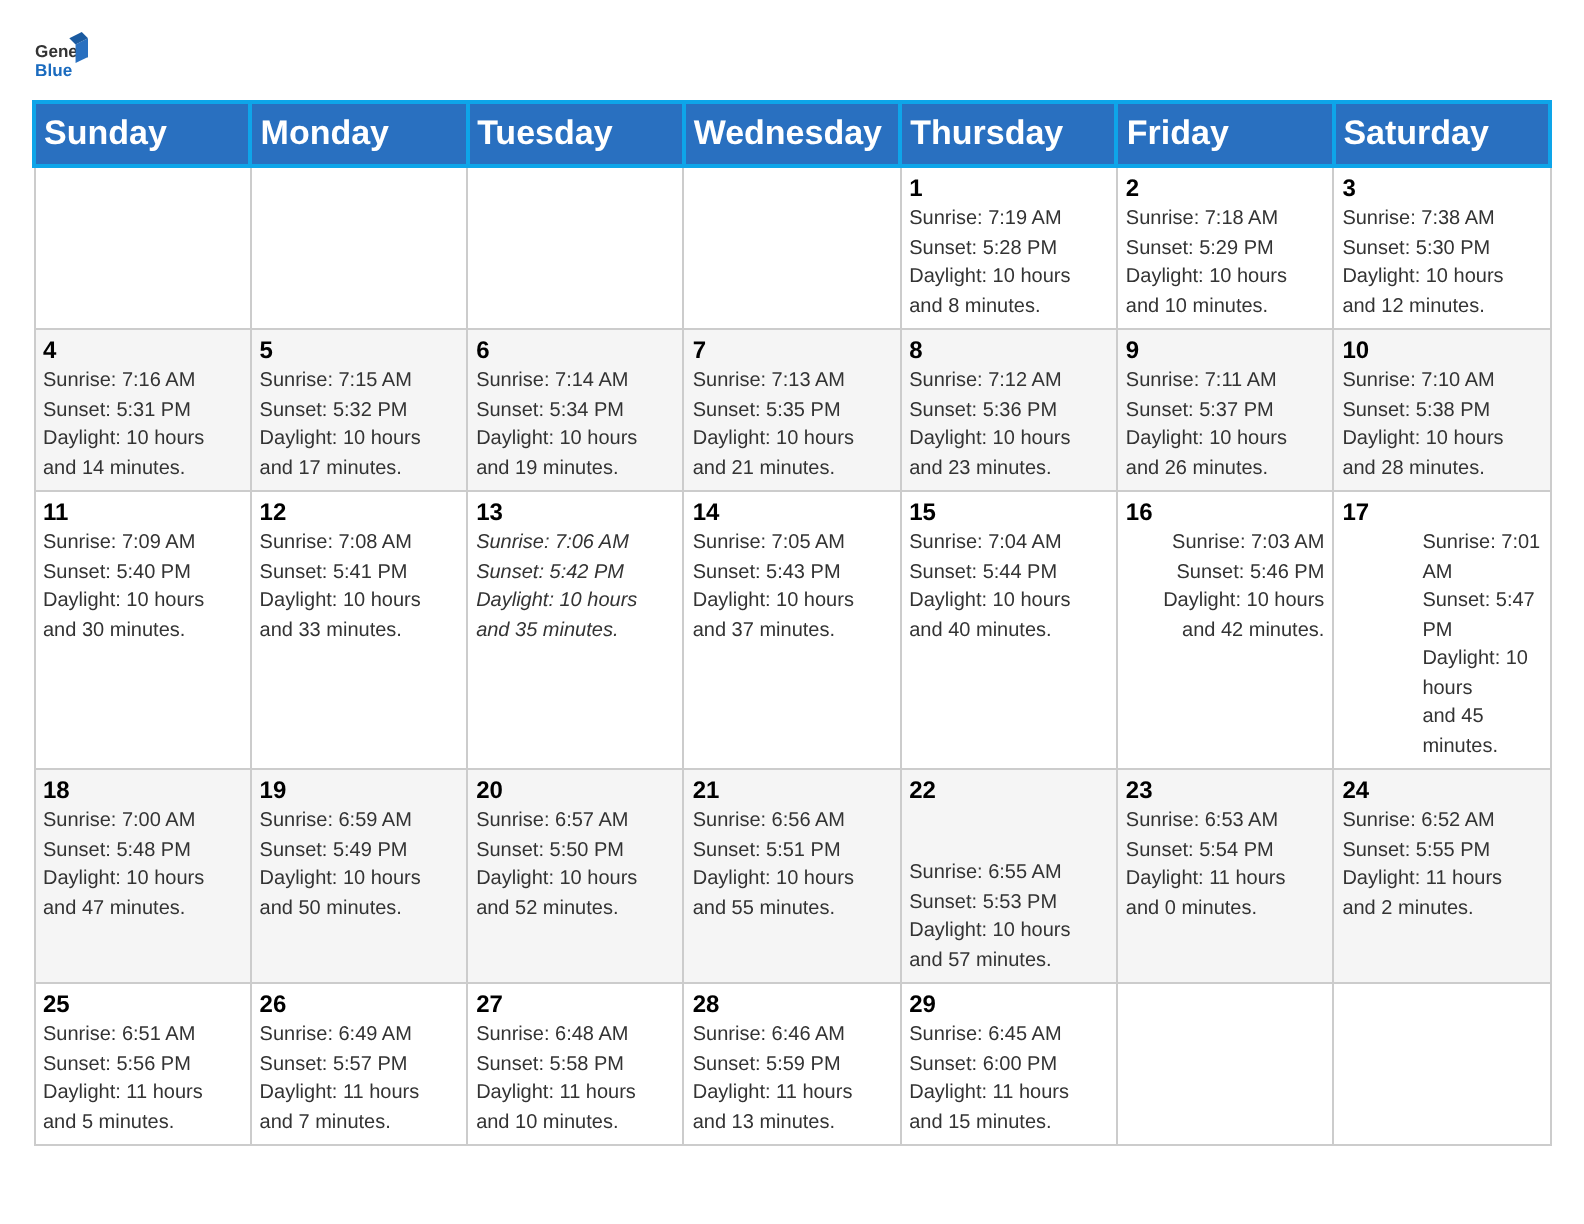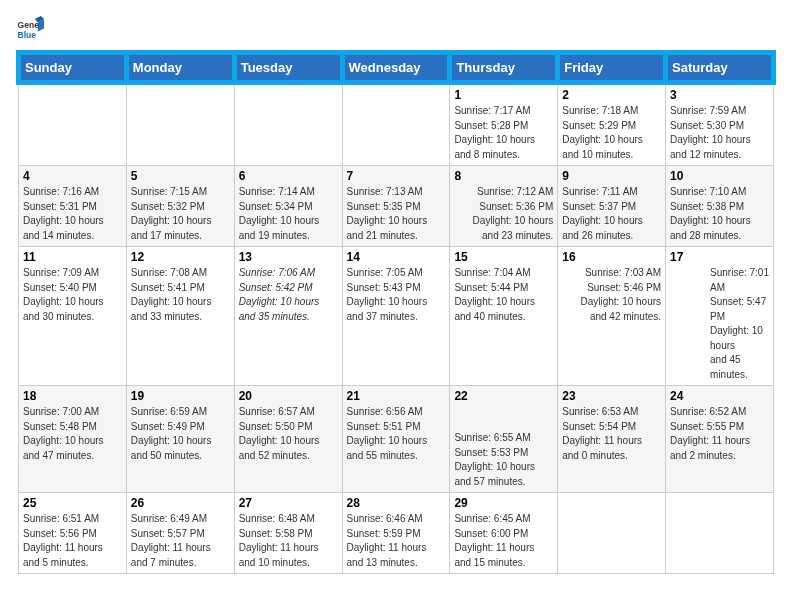--- a/index.html
+++ b/index.html
@@ -49,23 +49,23 @@
       border-collapse: collapse;
       font-size: 10.5px;
     }
     thead tr {
       background: #2970c0;
       color: #fff;
     }
     thead th {
       padding: 5px 4px;
       text-align: left;
-      font-size: 13px;
+      font-size: 17px;
       font-weight: bold;
-      border: 5px solid #0ea5e9;
+      border: 2px solid #0ea5e9;
     }
     tbody tr {
       vertical-align: top;
     }
     tbody td {
       border: 1px solid #ccc;
       padding: 3px 4px;
       min-height: 70px;
       vertical-align: top;
       width: calc(100% / 7);
@@ -124,35 +124,35 @@
         </tr>
     </thead>
     <tbody id="calendar-body">
     <tr>
           <td class="empty-cell"></td>
           <td class="empty-cell"></td>
           <td class="empty-cell"></td>
           <td class="empty-cell"></td>
           <td>
             <span class="day-number">1</span>
-            <div class="day-info" style="white-space: pre-line;">Sunrise: 7:17 AM
+            <div class="day-info" style="white-space: pre-line;">Sunrise: 7:19 AM
 Sunset: 5:28 PM
 Daylight: 10 hours
 and 8 minutes.</div>
           </td>
           <td>
             <span class="day-number">2</span>
             <div class="day-info" style="white-space: pre-line;">Sunrise: 7:18 AM
 Sunset: 5:29 PM
 Daylight: 10 hours
 and 10 minutes.</div>
           </td>
           <td>
             <span class="day-number">3</span>
-            <div class="day-info" style="white-space: pre-line;">Sunrise: 7:59 AM
+            <div class="day-info" style="white-space: pre-line;">Sunrise: 7:38 AM
 Sunset: 5:30 PM
 Daylight: 10 hours
 and 12 minutes.</div>
           </td>
         </tr>
         <tr>
           <td>
             <span class="day-number">4</span>
             <div class="day-info" style="white-space: pre-line;">Sunrise: 7:16 AM
 Sunset: 5:31 PM
@@ -175,21 +175,21 @@
           </td>
           <td>
             <span class="day-number">7</span>
             <div class="day-info" style="white-space: pre-line;">Sunrise: 7:13 AM
 Sunset: 5:35 PM
 Daylight: 10 hours
 and 21 minutes.</div>
           </td>
           <td>
             <span class="day-number">8</span>
-            <div class="day-info" style="white-space: pre-line; text-align: right;">Sunrise: 7:12 AM
+            <div class="day-info" style="white-space: pre-line;">Sunrise: 7:12 AM
 Sunset: 5:36 PM
 Daylight: 10 hours
 and 23 minutes.</div>
           </td>
           <td>
             <span class="day-number">9</span>
             <div class="day-info" style="white-space: pre-line;">Sunrise: 7:11 AM
 Sunset: 5:37 PM
 Daylight: 10 hours
 and 26 minutes.</div>

